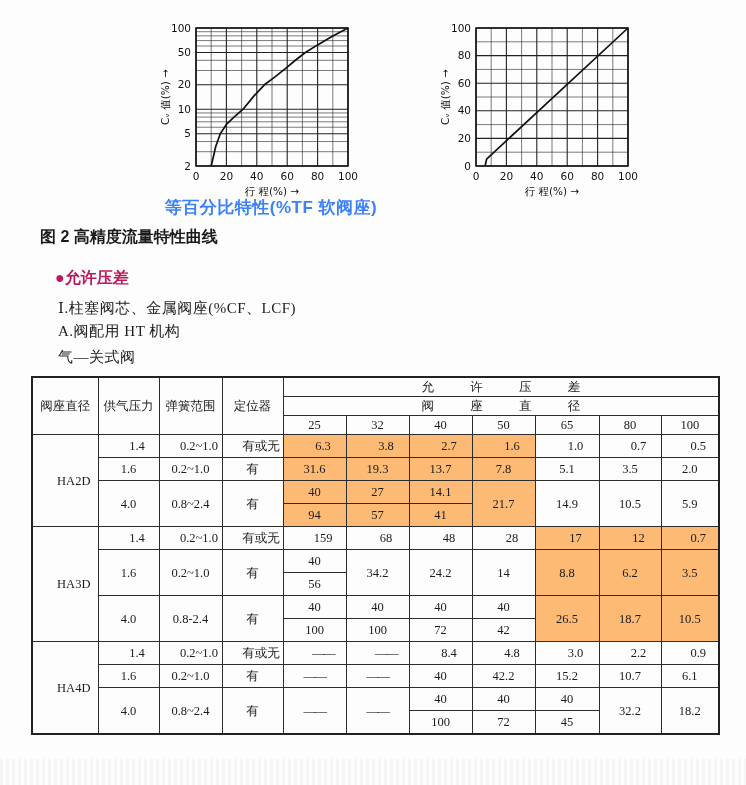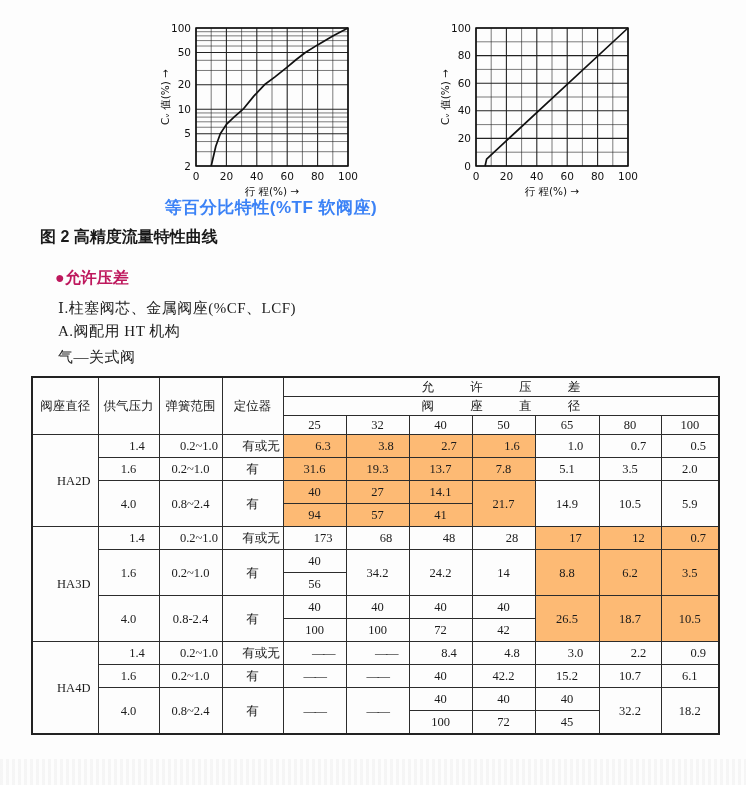--- a/index.html
+++ b/index.html
@@ -228,21 +228,21 @@
         <tr>
           <td class="shaded">94</td>
           <td class="shaded">57</td>
           <td class="shaded">41</td>
         </tr>
         <tr class="gtop">
           <td rowspan="5">HA3D</td>
           <td>1.4</td>
           <td>0.2~1.0</td>
           <td>有或无</td>
-          <td>173</td>
+          <td>159</td>
           <td>68</td>
           <td>48</td>
           <td>28</td>
           <td class="shaded">17</td>
           <td class="shaded">12</td>
           <td class="shaded">0.7</td>
         </tr>
         <tr>
           <td rowspan="2">1.6</td>
           <td rowspan="2">0.2~1.0</td>

